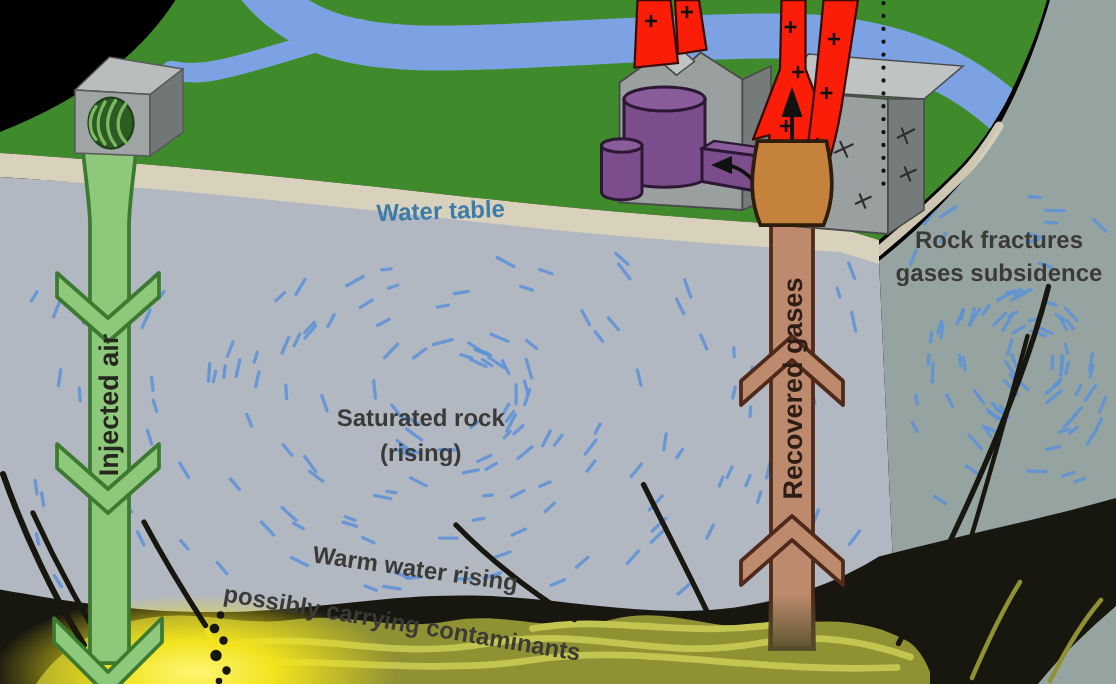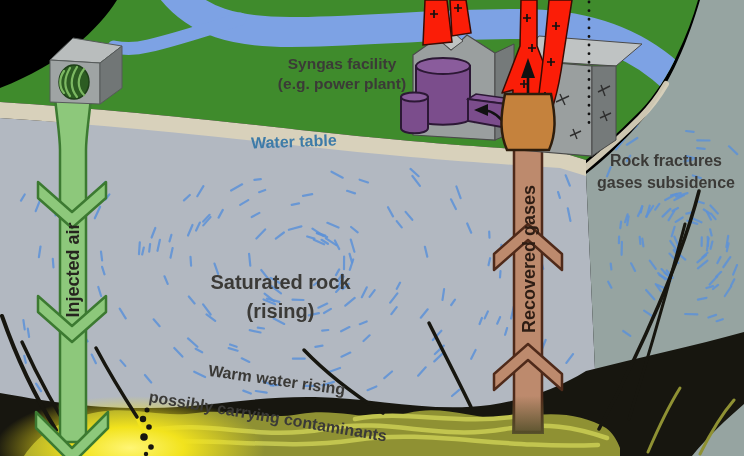--- a/index.html
+++ b/index.html
@@ -4,21 +4,21 @@
 <style>
   html,body{margin:0;padding:0;background:#000;}
   .stage{position:relative;width:744px;height:456px;background:#000;overflow:hidden;
          font-family:"Liberation Sans",sans-serif;}
   .stage svg{position:absolute;left:0;top:0;}
   .lbl{position:absolute;color:var(--c-ink,#3b3a37);font-weight:700;line-height:1.5;white-space:nowrap;}
   .lbl-center{text-align:center;white-space:normal;}
   .lbl-syngas{left:266px;top:54px;width:152px;font-size:15.5px;line-height:1.32;}
   .lbl-watertable{left:251px;top:130px;font-size:16px;color:var(--c-waterTableBlue,#3d7ba8);transform:rotate(-2deg);}
   .lbl-fractures{left:589px;top:150px;width:154px;font-size:16px;line-height:1.4;}
-  .lbl-saturated{left:193px;top:268px;width:175px;font-size:20px;line-height:1.45;}
+  .lbl-saturated{left:193px;top:268px;width:175px;font-size:16px;line-height:1.45;}
   .lbl-warm1{left:210px;top:359px;font-size:16px;transform:rotate(8deg);transform-origin:left top;}
   .lbl-warm2{left:151px;top:385px;font-size:16px;transform:rotate(9.5deg);transform-origin:left top;}
   .lbl-vert{transform:translate(-50%,-50%) rotate(-90deg);font-size:18px;color:#26251f;}
   .lbl-injected{left:73px;top:270px;}
   .lbl-recovered{left:529px;top:259px;color:#2e1d14;}
   #front-dashes line,#side-dashes line{stroke:var(--c-waterDash,#5d92d8);stroke-width:2.2;stroke-linecap:round;opacity:.85;}
   .hatch{stroke:#2f2f2f;stroke-width:1.4;fill:none;}
   .plus{stroke:#111;stroke-width:1.7;fill:none;}
   .frac{stroke:var(--c-coal,#17160f);fill:none;stroke-linecap:round;}
 </style>
@@ -418,24 +418,20 @@
       <path d="M430,14 l8,0 M434,10 l0,8"></path>
           <path d="M454,8 l8,0 M458,4 l0,8"></path>
     </g>
     <path d="M528,142 L528,74" style="stroke:#111;stroke-width:2.6"></path>
     <path d="M521,78 L528,58 L535,78 Z" fill="#111"></path>
     <path d="M505,94 L551,94 C556,118 556,134 549,150 L507,150 C500,134 500,118 505,94 Z" style="fill:var(--c-wellheadOrange,#c5823d);stroke:#2e1d0c;stroke-width:2.5"></path>
     <path d="M589,2 L589,127" style="stroke:#111;stroke-width:2.8;stroke-dasharray:0.1 8.5;stroke-linecap:round;fill:none"></path>
   </g>
 </svg>
 
-<div class="lbl lbl-center lbl-syngas">
-  <div>Syngas facility</div>
-  <div>(e.g. power plant)</div>
-</div>
 <div class="lbl lbl-watertable">Water table</div>
 <div class="lbl lbl-center lbl-fractures">
   <div>Rock fractures</div>
   <div>gases subsidence</div>
 </div>
 <div class="lbl lbl-center lbl-saturated">
   <div>Saturated rock</div>
   <div>(rising)</div>
 </div>
 <div class="lbl lbl-warm1">Warm water rising</div>

